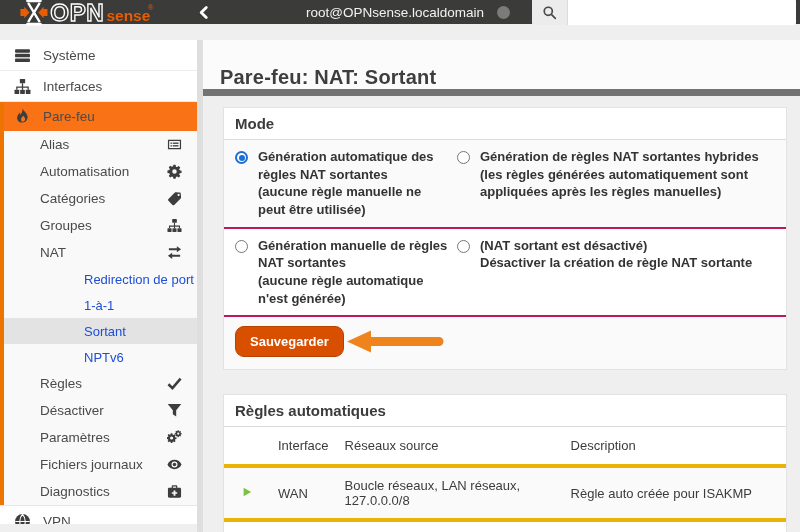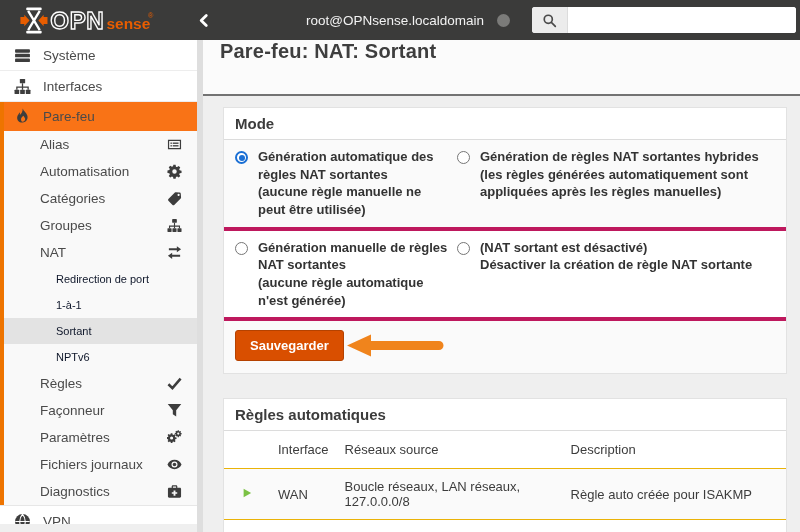--- a/index.html
+++ b/index.html
@@ -5,21 +5,21 @@
   :root{
     --accent:#d94f00; --accent-border:#b54200; --arrow:#f0841c;
     --header-bg:#3b3b3a; --radio-selected:#1a6fd4; --play-green:#7bc144;
     --sidebar-active-border:#ee7400; --brand-orange:#e85d00;
   }
   *{box-sizing:border-box;margin:0;padding:0}
   body{font-family:"Liberation Sans","DejaVu Sans",sans-serif;background:#888}
   .page{width:800px;height:532px;overflow:hidden;position:relative;background:#efefef}
 
   
-  .app-header{height:40px;background:var(--header-bg);display:flex;align-items:center;
+  .app-header{height:24px;background:var(--header-bg);display:flex;align-items:center;
     padding:0 4px 0 18px;position:relative;z-index:5}
   .logo{display:flex;align-items:center;cursor:pointer}
   .collapse{margin-left:34px;display:inline-flex;cursor:pointer}
   .user{color:#f2f2f2;font-size:13.5px;margin-left:auto;white-space:nowrap}
   .status-dot{width:13px;height:13px;border-radius:50%;background:#7b7b79;flex-shrink:0;
     margin:0 22px 0 13px}
   .searchbox{width:264px;height:26px;background:#fff;border-radius:3px;display:flex;
     overflow:hidden;flex-shrink:0}
   .search-seg{width:36px;background:#ececec;border-right:1px solid #dcdcdc;display:flex;
     align-items:center;justify-content:center;color:#4a4a4a;flex-shrink:0}
@@ -33,58 +33,58 @@
     white-space:nowrap}
   .lvl1{height:31px;padding-left:14px;border-bottom:1px solid #ededed}
   .nav-ico{width:17px;height:17px;margin-right:12px;color:#3d3d3d;display:inline-flex;
     flex-shrink:0;align-items:center;justify-content:center}
   .nav-ico svg{width:100%;height:100%;display:block}
   .nav-ico.right{width:15px;height:15px;margin:0 15px 0 8px}
   .nav-section{background:#f9f9f9;border-left:4px solid var(--sidebar-active-border)}
   .nav-section .lvl1{padding-left:10px;height:29px;background:#f97316;border-bottom:none}
   .lvl2{height:27px;padding-left:36px}
   .lvl2 .nav-label{flex:1}
-  .lvl3{height:26px;padding-left:52px;font-size:11px;color:#0f172a}
+  .lvl3{height:26px;padding-left:80px;font-size:13px;color:#1d4ed8}
   .lvl3.active{background:#e3e3e3}
   .vpn{border-top:1px solid #e7e7e7;border-bottom:none}
 
   
   .main{position:absolute;left:203px;right:0;top:40px;bottom:0;overflow:hidden}
-  .content-header{height:56px;background:#fbfbfb;border-bottom:2px solid #737373;
-    display:flex;align-items:flex-start}
+  .content-header{height:56px;background:#fbfbfb;border-bottom:7px solid #737373;
+    display:flex;align-items:flex-end}
   .content-header h1{margin-left:17px;font-size:20px;font-weight:600;color:#3e3e3e;
     letter-spacing:.2px}
   .content-body{padding:11px 13px 0 20px}
 
   .panel{background:#fff;border:1px solid #e2e2e2}
   .panel-heading{padding:7px 11px;font-size:15px;font-weight:600;color:#3c3c3c;
     border-bottom:1px solid #dcdcdc}
   .rules{margin-top:24px}
 
-  .opt-row{display:flex;padding:8px 11px 8px;border-bottom:4px solid #be185d}
+  .opt-row{display:flex;padding:8px 11px 8px;border-bottom:2px solid #be185d}
   .striped{background:#fafafa}
   .opt{display:flex;align-items:flex-start}
   .opt.first{width:214px;flex-shrink:0;margin-right:8px}
   .opt.second{flex:1}
   .radio{width:13px;height:13px;border:1.5px solid #767676;border-radius:50%;background:#fff;
     flex-shrink:0;margin:3px 10px 0 0;position:relative;cursor:pointer}
   .radio.checked{border:2px solid var(--radio-selected)}
   .radio.checked::after{content:"";position:absolute;inset:1.5px;border-radius:50%;
     background:var(--radio-selected)}
   .opt-text{font-size:13px;font-weight:600;color:#333;line-height:1.36}
 
   .panel-footer{padding:9px 11px 12px;display:flex;align-items:center}
-  .btn-save{background:var(--accent);border:1px solid var(--accent-border);border-radius:3px;
+  .btn-save{background:var(--accent);border:1px solid var(--accent-border);border-radius:9px;
     color:#fff;font-size:13px;font-weight:600;font-family:inherit;padding:7px 14px;cursor:pointer}
   .annot-arrow{display:inline-flex;margin-left:3px}
 
   table.rules-table{width:100%;border-collapse:collapse;font-size:13px;color:#3c3c3c}
   .rules-table th{font-weight:400;text-align:left;padding:11px 8px;color:#3c3c3c}
   .rules-table td{padding:10px 8px}
-  .rules-table tbody tr{border-top:1px solid #eab308}
+  .rules-table tbody tr{border-top:4px solid #eab308}
   .c-ico{width:46px;text-align:center}
   .c-if{width:62px}
   .c-src{width:226px}
   .play{display:inline-flex;width:12px;height:12px}
 </style>
 </head>
 <body>
 
 <div class="page">
 
@@ -234,21 +234,21 @@
       <div class="nav-item lvl2">
         <span class="nav-label">Règles</span>
         <span class="nav-ico right">
           <svg viewBox="0 0 16 16">
               <path d="M1.5 8.8 L5.8 13 L14.5 2.8" fill="none" stroke="currentColor" stroke-width="2.7"></path>
             </svg>
         </span>
       </div>
 
       <div class="nav-item lvl2">
-        <span class="nav-label">Façonneur</span>
+        <span class="nav-label">Désactiver</span>
         <span class="nav-ico right">
           <svg viewBox="0 0 16 16">
               <path fill="currentColor" d="M.8 1h14.4L9.8 7.6v6.9L6.2 11.9V7.6L.8 1z"></path>
             </svg>
         </span>
       </div>
 
       <div class="nav-item lvl2">
         <span class="nav-label">Paramètres</span>
         <span class="nav-ico right">

